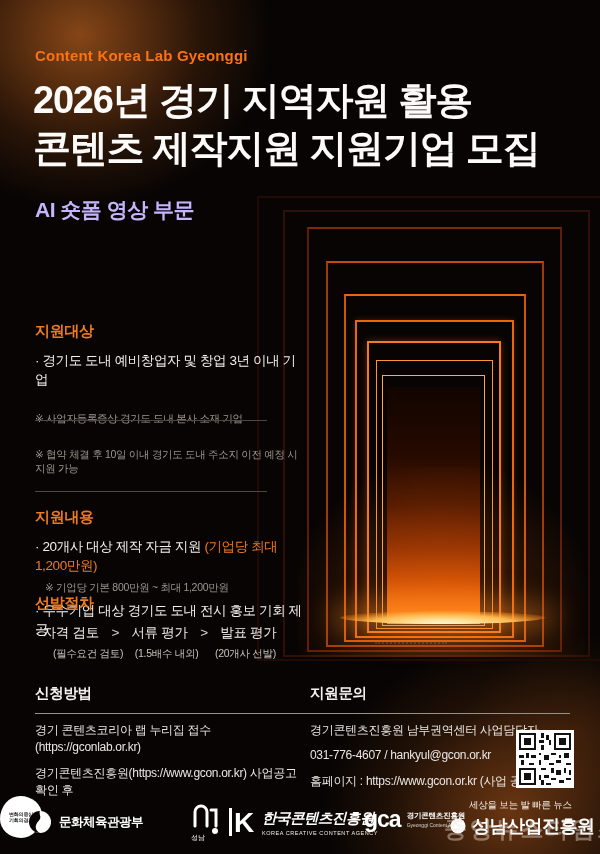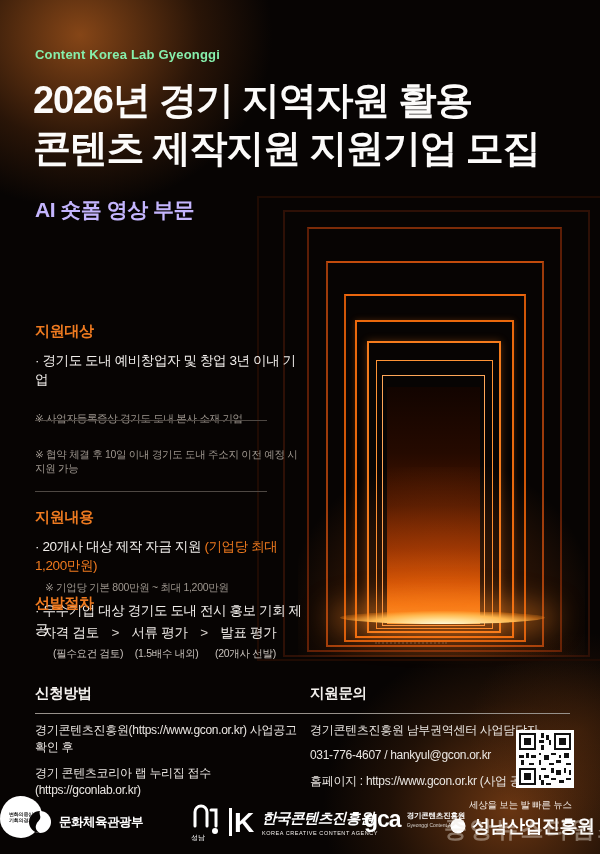--- a/index.html
+++ b/index.html
@@ -32,21 +32,21 @@
   .tunnel-inner{position:absolute;left:104px;top:177px;right:110px;bottom:33px;
     background:linear-gradient(to bottom,#120400 0%,#250a00 28%,#4b1600 50%,#8a2c00 68%,#c94e04 82%,#f0720f 92%,#ff9a30 100%);}
   .tunnel-ambient{position:absolute;left:15px;right:5px;bottom:0;height:190px;
     background:radial-gradient(ellipse at 50% 76%,rgba(255,112,20,.26),rgba(255,112,20,.1) 52%,rgba(0,0,0,0) 76%);}
   .tunnel-floor{position:absolute;left:57px;right:45px;bottom:33px;height:13px;border-radius:50%;
     background:radial-gradient(ellipse at 50% 100%,#fff7d6 0%,#ffe097 25%,#ffb950 50%,rgba(255,140,30,.6) 72%,rgba(255,120,20,0) 96%);
     box-shadow:0 0 28px 11px rgba(255,140,35,.5);}
   .tunnel-dots{position:absolute;left:92px;bottom:13px;width:72px;border-top:2px dotted rgba(205,150,110,.22);}
 
   
-  .eyebrow{position:absolute;left:35px;top:47px;font-size:13px;font-weight:700;color:#86efac;letter-spacing:.2px;}
+  .eyebrow{position:absolute;left:35px;top:47px;font-size:15px;font-weight:700;color:#f97316;letter-spacing:.2px;}
   .title{position:absolute;left:33px;top:76px;font-size:38px;line-height:48px;font-weight:800;
     color:#fcfbfa;letter-spacing:-1.2px;}
   .subtitle{position:absolute;left:35px;top:196px;font-size:21px;font-weight:700;color:#c4b5fd;letter-spacing:-0.5px;}
 
   
   .section{position:absolute;left:35px;width:268px;}
   .sec-heading{font-size:15px;font-weight:700;color:#ee7a20;margin:0 0 11px 0;letter-spacing:-0.3px;}
   .bullet{font-size:13.5px;color:#f2efec;letter-spacing:-0.4px;line-height:1.4;}
   .note{font-size:10.5px;color:#9e978f;margin-top:22px;letter-spacing:-0.3px;}
   .hl{color:#f07a1e;}
@@ -162,22 +162,22 @@
     <div class="caps-line">
       <span class="cap0">(필수요건 검토)</span>
       <span class="cap1">(1.5배수 내외)</span>
       <span class="cap2">(20개사 선발)</span>
     </div>
   </div>
 
   <div class="f-col col-apply">
     <div class="f-heading">신청방법</div>
     <div class="f-div"></div>
+    <div class="f-line">경기 콘텐츠코리아 랩 누리집 접수(https://gconlab.or.kr)</div>
     <div class="f-line">경기콘텐츠진흥원(https://www.gcon.or.kr) 사업공고 확인 후</div>
-    <div class="f-line">경기 콘텐츠코리아 랩 누리집 접수(https://gconlab.or.kr)</div>
   </div>
 
   <div class="f-col col-contact">
     <div class="f-heading">지원문의</div>
     <div class="f-div"></div>
     <div class="f-line">경기콘텐츠진흥원 남부권역센터 사업담당자</div>
     <div class="f-line">031-776-4607 / hankyul@gcon.or.kr</div>
     <div class="f-line">홈페이지 : https://www.gcon.or.kr (사업 공고)</div>
   </div>
 

